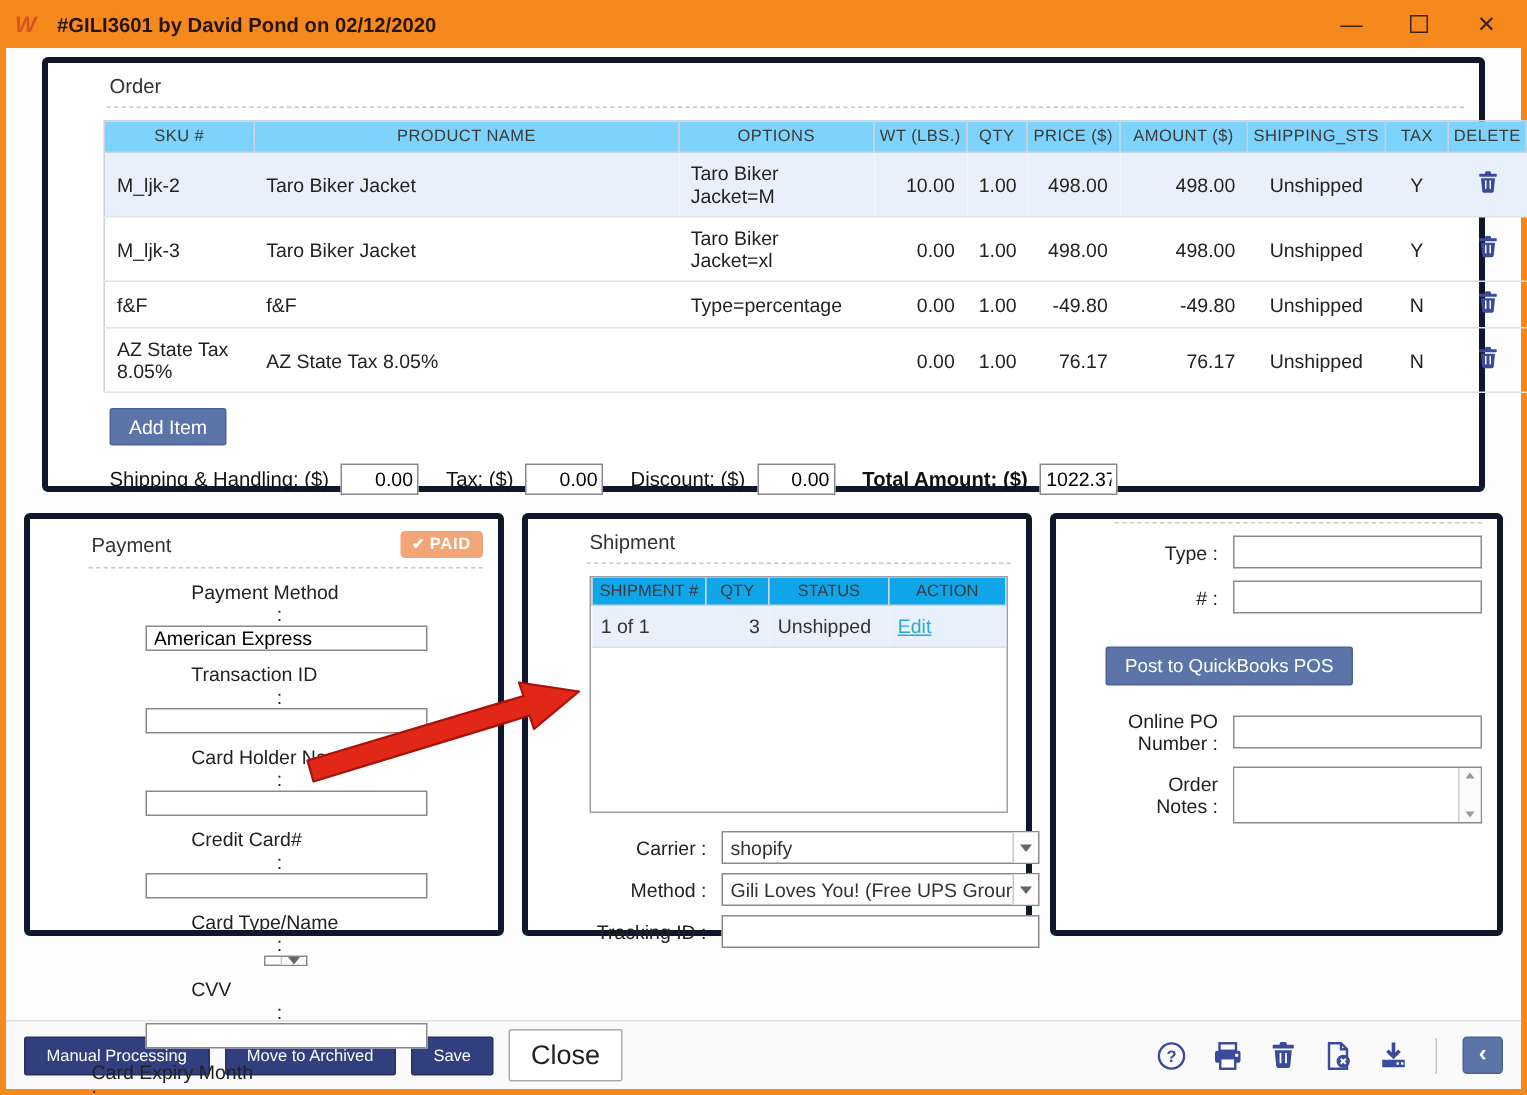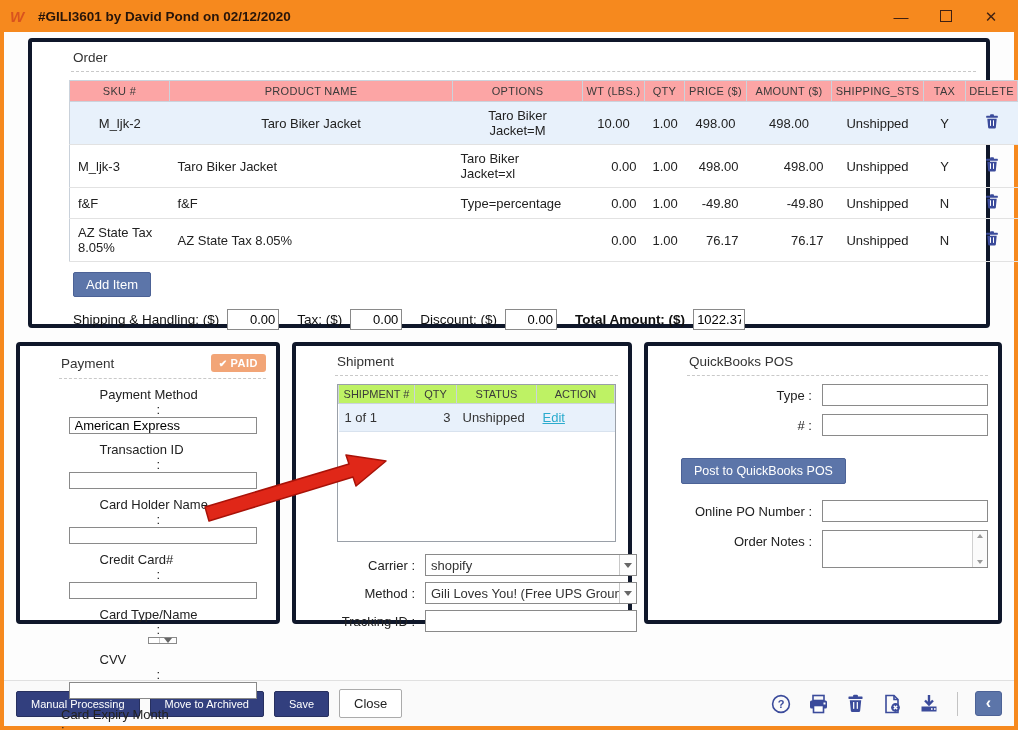--- a/index.html
+++ b/index.html
@@ -24,38 +24,38 @@
   
   .sec-box { border:4px solid #0f172a; border-radius:4px; background:#fff;padding-left:29px; }
   .sec-title-row { display:flex; align-items:center; justify-content:space-between; padding:8px 10px 4px 12px; }
   .sec-title { font-size:13.5px; color:#333; }
   .dashed { border-top:1px dashed #c9c9c9; margin:2px 10px 8px 10px; }
 
   
   .order-box { margin:6px 24px 0 24px; height:290px; position:relative; }
   .order-table-wrap { padding:0 8px; }
   table.order { width:100%; border-collapse:collapse; table-layout:fixed; border:1px solid #c9d1da; }
-  table.order th { background:#fca5a5; border:1px solid #cbd3dc; font-size:11px; font-weight:normal; color:#3a3a3a; padding:4px 2px; text-align:center; letter-spacing:.3px; }
+  table.order th { background:#7dd3fc; border:1px solid #cbd3dc; font-size:11px; font-weight:normal; color:#3a3a3a; padding:4px 2px; text-align:center; letter-spacing:.3px; }
   table.order td { padding:6px 8px; font-size:13px; border-bottom:1px solid #e2e2e2; color:#222; overflow:hidden; }
-  tr.hl td { background:#e8f1fb;text-align:center; } .ra { text-align:right; } .ce { text-align:center; }
+  tr.hl td { background:#e8f1fb; } .ra { text-align:right; } .ce { text-align:center; }
   th.menu-col { background:#d4dae2; padding:2px 0; }
   .dots { color:#3b4b9b; font-weight:bold; font-size:13px; line-height:10px; }
   .trash-btn { background:none; border:none; cursor:pointer; padding:0; }
 
   .add-item { margin:10px 0 0 12px; background:#5c75a9; color:#fff; border:1px solid #4c6296; border-radius:2px; font-size:13px; padding:4px 12px; font-family:"Liberation Sans",sans-serif; cursor:pointer; }
 
   .totals { display:flex; align-items:center; gap:8px; padding:12px 0 0 12px; font-size:13.5px; color:#111; }
   .totals .tot-input { width:52px; height:21px; border:1px solid #8a8a8a; text-align:right; font-size:13px; padding:0 3px; font-family:"Liberation Sans",sans-serif; }
   .totals .bold { font-weight:bold; margin-left:10px; }
   .totals .gap { margin-left:10px; }
 
   
   .panels { display:flex; gap:12px; margin:14px 12px 0 12px; height:282px; position:relative; }
   .panel { position:relative; }
-  .panel.payment { width:264px; }
+  .panel.payment { width:320px; }
   .panel.shipment { width:340px; }
   .panel.qbp { flex:1; }
 
   .paid-badge { background:#f2a577; color:#fff; font-weight:bold; font-size:11px; border-radius:3px; padding:3px 8px; letter-spacing:.5px; }
   .paid-badge .chk { font-size:10px; margin-right:3px; }
 
   .frow { display:flex; align-items:center; margin:0 12px 8px 12px;flex-direction:column; }
   .frow .lbl { width:126px; color:#222; flex:0 0 auto; }
   .frow .colon { width:12px; color:#222; }
   .tb-input { height:22px; border:1px solid #8a8a8a; font-size:13px; padding:0 5px; font-family:"Liberation Sans",sans-serif; flex:1; min-width:0; }
@@ -66,21 +66,21 @@
   .tri-down { width:0; height:0; border-left:4px solid transparent; border-right:4px solid transparent; border-top:5px solid #666; }
 
   .expiry-row { display:flex; align-items:flex-start; }
   .expiry-row .fake-select.month { width:62px; flex:none; }
   .expiry-row .yr-lbl { margin:0 8px 4px 14px; }
   .expiry-row .fake-select.year { width:58px; flex:none; }
 
   
   .ship-inner { border:1px solid #9aa0a8; margin:4px 12px 0 12px; height:158px; background:#fff; overflow:hidden; }
   table.ship { width:100%; border-collapse:collapse; table-layout:fixed; }
-  table.ship th { background:#bef264; border:1px solid #cbd3dc; border-top:none; font-size:11px; font-weight:normal; color:#3a3a3a; padding:3px 2px; text-align:center; }
+  table.ship th { background:#0ea5e9; border:1px solid #cbd3dc; border-top:none; font-size:11px; font-weight:normal; color:#3a3a3a; padding:3px 2px; text-align:center; }
   table.ship td { padding:6px 6px; font-size:13px; background:#e8f1fb; border-bottom:1px solid #d8e2ee; }
   .edit-link { color:#2aabcd; text-decoration:underline; cursor:pointer; }
 
   .ship-frow { display:flex; align-items:center; margin:6px 12px 0 12px; }
   .ship-frow .lbl { width:88px; text-align:right; padding-right:10px; color:#222; flex:0 0 auto; }
   .ship-frow .ctl { width:212px; flex:none; }
 
   
   .qbp-frow { display:flex; align-items:center; margin:0 10px 8px 12px; }
   .qbp-frow .lbl { flex:1; text-align:right; padding-right:10px; color:#222; }
@@ -91,21 +91,21 @@
   .notes-rail { width:15px; border-left:1px solid #d0d0d0; display:flex; flex-direction:column; justify-content:space-between; align-items:center; padding:3px 0; background:#fbfbfb; }
   .tri-up-s { width:0; height:0; border-left:3.5px solid transparent; border-right:3.5px solid transparent; border-bottom:4.5px solid #999; }
   .tri-down-s { width:0; height:0; border-left:3.5px solid transparent; border-right:3.5px solid transparent; border-top:4.5px solid #999; }
 
   
   .red-arrow { position:absolute; left:176px; top:104px; width:205px; height:88px; z-index:10; pointer-events:none; }
 
   
   .footer { margin-top:auto; height:46px; background:#fafafa; border-top:1px solid #e0e0e0; display:flex; align-items:center; padding:0 12px; gap:10px; }
   .nav-btn { background:#323f7e; color:#fff; border:1px solid #27305f; border-radius:2px; font-size:11px; padding:6px 14px; font-family:"Liberation Sans",sans-serif; cursor:pointer; }
-  .close-btn { background:#fff; color:#222; border:1px solid #ababab; border-radius:2px; font-size:13px; padding:6px 14px; font-family:"Liberation Sans",sans-serif; cursor:pointer; }
+  .close-btn { background:#fff; color:#222; border:1px solid #ababab; border-radius:2px; font-size:18px; padding:6px 14px; font-family:"Liberation Sans",sans-serif; cursor:pointer; }
   .footer-icons { margin-left:auto; display:flex; align-items:center; gap:15px; }
   .f-icon { cursor:pointer; display:flex; align-items:center; justify-content:center; width:22px; height:22px; }
   .v-div { width:1px; height:24px; background:#c3c3c3; margin:0 2px; }
   .chev-btn { width:27px; height:25px; background:#5c75a9; border:1px solid #4c6296; border-radius:3px; color:#fff; font-size:16px; font-weight:bold; line-height:21px; text-align:center; cursor:pointer; }
 </style>
 </head>
 <body>
 
 <div class="window">
 
@@ -359,23 +359,20 @@
             </span>
         </div>
       </div>
       <div class="ship-frow">
         <span class="lbl">Tracking ID :</span>
         <input class="tb-input ctl" style="flex: 0 0 auto;">
       </div>
     </div>
 
     <div class="sec-box panel qbp">
-      <div class="sec-title-row">
-          <span class="sec-title">QuickBooks POS</span>
-        </div>
       <div class="dashed"></div>
       <div class="qbp-frow">
         <span class="lbl">Type :</span>
         <input class="tb-input ctl" style="flex: 0 0 auto;">
       </div>
       <div class="qbp-frow">
         <span class="lbl"># :</span>
         <input class="tb-input ctl" style="flex: 0 0 auto;">
       </div>
       <button class="post-btn">Post to QuickBooks POS</button>

